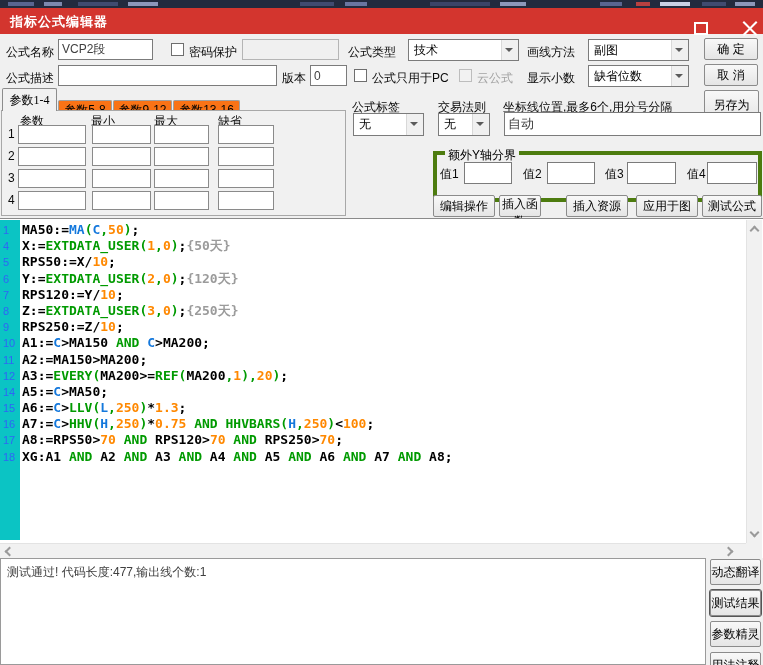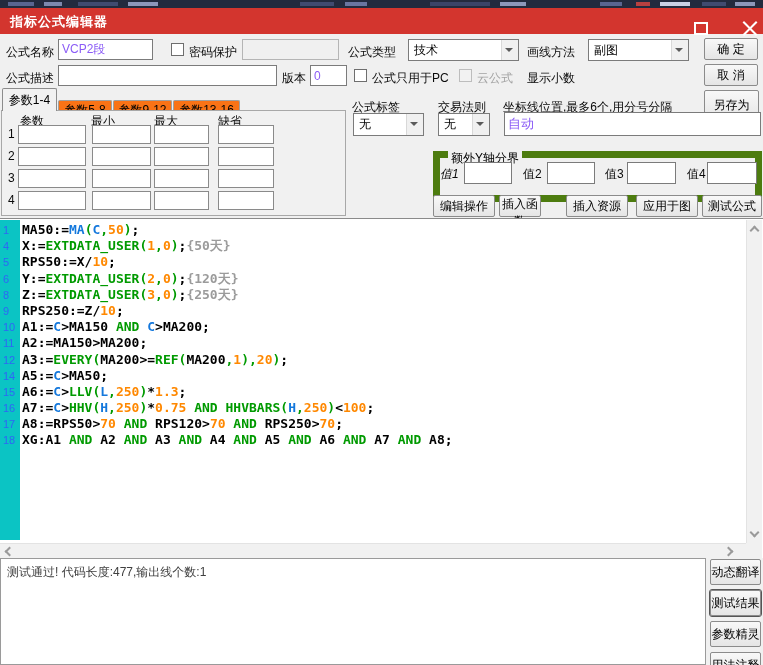--- a/index.html
+++ b/index.html
@@ -19,42 +19,42 @@
   
   .titlebar{position:absolute;left:0;top:8px;width:763px;height:26px;background:var(--accent_red)}
   .title-text{position:absolute;left:10px;top:5px;font-size:13px;font-weight:bold;color:#fff;letter-spacing:1px}
   .max-btn{position:absolute;left:694px;top:14px;width:14px;height:13px;border:2px solid #fff;background:transparent}
   .close-btn{position:absolute;left:740px;top:11px;width:19px;height:19px}
   .close-btn i{position:absolute;left:9px;top:0;width:2px;height:19px;background:#fff}
   .close-btn i.a{transform:rotate(45deg)} .close-btn i.b{transform:rotate(-45deg)}
 
   .lbl{position:absolute;white-space:nowrap;color:#0a0a0a}
   .lbl.gray{color:#a3a3a3}
-  .inp{position:absolute;border:1px solid #7b7b7b;background:#fff;font-family:inherit;font-size:12px;padding:7px 3px;outline:none;color:#8b5cf6}
+  .inp{position:absolute;border:1px solid #7b7b7b;background:#fff;font-family:inherit;font-size:12px;padding:7px 3px;outline:none;color:#404040}
   .inp.disabled{background:#f0f0f0;border-color:#b5b5b5}
   .btn{position:absolute;background:linear-gradient(#f8f8f8,#e5e5e5);border:1px solid #8b8b8b;border-radius:2px;font-size:12px;text-align:center;cursor:default;font-family:inherit;color:#000;padding:0}
   .btn.focused{outline:1px solid #555;outline-offset:0px}
   .cb{position:absolute;width:13px;height:13px;background:#fff;border:1px solid #6e6e6e}
   .cb.disabled{border-color:#bdbdbd;background:#f2f2f2}
 
   .dd{position:absolute;background:#fff;border:1px solid #7b7b7b}
   .dd .dd-text{position:absolute;left:5px;top:2px;font-size:12px;white-space:nowrap}
   .dd .dd-btn{position:absolute;right:0;top:0;bottom:0;width:17px;background:#f0f0f0;border-left:1px solid #d8d8d8}
   .dd .dd-arrow{position:absolute;right:5px;top:8px;width:0;height:0;border-left:4px solid transparent;border-right:4px solid transparent;border-top:4px solid #5a5a5a}
 
   
   .tab{position:absolute;top:100px;height:20px;background:#f97316;border:1px solid #a0a0a0;border-bottom:none;border-radius:2px 2px 0 0;text-align:center;font-size:12px;line-height:19px;z-index:1}
   .tab.active{top:88px;height:23px;line-height:22px;background:#f1f1f1;z-index:3;border-color:#8c8c8c}
   .param-panel{position:absolute;left:1px;top:110px;width:345px;height:106px;border:1px solid #a8a8a8;background:#f1f1f1;z-index:2}
   .ph{position:absolute;top:2px;font-size:12px;color:#0a0a0a}
   .prow-lbl{position:absolute;font-size:12px;color:#0a0a0a}
   .pinp{position:absolute;height:19px;border:1px solid #8a8a8a;background:#fff;font-family:inherit;font-size:12px;padding:0 2px;outline:none}
 
   
-  .groupbox{position:absolute;left:433px;top:151px;width:329px;height:51px;border:7px solid #4d7c0f}
+  .groupbox{position:absolute;left:433px;top:151px;width:329px;height:51px;border:4px solid #4d7c0f}
   .groupbox .gb-label{position:absolute;left:8px;top:-8px;background:#f0f0f0;padding:0 3px;font-size:12px}
 
   
   .editor{position:absolute;left:0;top:218px;width:763px;height:340px;background:#fff;border-top:1px solid #8a8a8a}
   .gutter{position:absolute;left:0;top:1px;width:20px;height:320px;background:var(--gutter_cyan)}
   .code-lines{position:absolute;left:0;top:3px;width:745px}
   .code-line{height:16.2px;line-height:16.2px;white-space:pre;font-family:"DejaVu Sans Mono","Liberation Mono",monospace;font-weight:bold;font-size:13px}
   .code-ln{display:inline-block;width:22px;padding-left:3px;font-family:"Liberation Sans",sans-serif;font-weight:normal;font-size:11px;color:var(--line_number_blue)}
   .tk-d{color:var(--syntax_black)} .tk-g{color:var(--syntax_green)} .tk-b{color:var(--syntax_blue)}
   .tk-o{color:var(--syntax_orange)} .tk-y{color:var(--syntax_gray)}
@@ -126,25 +126,31 @@
 
   <div class="lbl" style="left:6px;top:70px">公式描述</div>
   <input class="inp" style="left: 58px; top: 65px; width: 219px; height: 21px;" readonly="" value="">
   <div class="lbl" style="left:282px;top:70px">版本</div>
   <input class="inp" style="left: 310px; top: 65px; width: 37px; height: 21px;" readonly="" value="0">
   <div class="cb" style="left:354px;top:69px"></div>
   <div class="lbl" style="left:372px;top:70px">公式只用于PC</div>
   <div class="cb disabled" style="left:459px;top:69px"></div>
   <div class="lbl gray" style="left:477px;top:70px">云公式</div>
   <div class="lbl" style="left:527px;top:70px">显示小数</div>
+  <div class="dd" style="left:588px;top:65px;width:101px;height:22px">
+    <span class="dd-text">缺省位数</span>
+    <span class="dd-btn">
+        <i class="dd-arrow"></i>
+      </span>
+  </div>
   <button class="btn" style="left:704px;top:64px;width:54px;height:22px">取  消</button>
   <button class="btn" style="left:704px;top:90px;width:55px;height:31px">另存为</button>
 
   <div id="tabs-box">
-      <div class="tab active" style="left: 2px; width: 55px;">参数1-4</div>
+      <div class="tab active" style="left: 2px; width: 55px; font-family: Liberation Serif, serif;">参数1-4</div>
       <div class="tab" style="left: 58px; width: 54px;">参数5-8</div>
       <div class="tab" style="left: 113px; width: 59px;">参数9-12</div>
       <div class="tab" style="left: 173px; width: 67px;">参数13-16</div>
     </div>
   <div class="param-panel" id="param-panel">
       <div class="ph" style="left: 18px;">参数</div>
       <div class="ph" style="left: 89px;">最小</div>
       <div class="ph" style="left: 152px;">最大</div>
       <div class="ph" style="left: 216px;">缺省</div>
       <div class="prow-lbl" style="left: 6px; top: 16px;">1</div>
@@ -183,21 +189,21 @@
         <i class="dd-arrow"></i>
       </span>
   </div>
   <div class="lbl" style="left:503px;top:99px">坐标线位置,最多6个,用分号分隔</div>
   <input class="inp" style="left: 504px; top: 112px; width: 257px; height: 24px; font-size: 13px;" readonly="" value="自动">
 
   <div class="groupbox">
     <span class="gb-label">额外Y轴分界</span>
   </div>
   <div id="y-fields">
-      <div class="lbl" style="left: 440px; top: 166px; font-style: italic;">值1</div>
+      <div class="lbl" style="left: 440px; top: 166px;">值1</div>
       <input class="inp" readonly="" style="left: 464px; top: 162px; width: 48px; height: 22px;">
       <div class="lbl" style="left: 523px; top: 166px;">值2</div>
       <input class="inp" readonly="" style="left: 547px; top: 162px; width: 48px; height: 22px;">
       <div class="lbl" style="left: 605px; top: 166px;">值3</div>
       <input class="inp" readonly="" style="left: 627px; top: 162px; width: 49px; height: 22px;">
       <div class="lbl" style="left: 687px; top: 166px;">值4</div>
       <input class="inp" readonly="" style="left: 707px; top: 162px; width: 50px; height: 22px;">
     </div>
   <div id="action-buttons">
       <button class="btn" style="left: 433px; top: 195px; width: 62px; height: 22px;">编辑操作</button>
@@ -207,20 +213,21 @@
       <button class="btn" style="left: 702px; top: 195px; width: 60px; height: 22px;">测试公式</button>
     </div>
 
   <div class="editor">
     <div class="gutter"></div>
     <div class="code-lines" id="code-lines">
         <div class="code-line"><span class="code-ln">1</span><span class="tk-d">MA50:=</span><span class="tk-b">MA</span><span class="tk-g">(</span><span class="tk-b">C</span><span class="tk-g">,</span><span class="tk-o">50</span><span class="tk-g">)</span><span class="tk-d">;</span></div>
         <div class="code-line"><span class="code-ln">4</span><span class="tk-d">X:=</span><span class="tk-g">EXTDATA_USER</span><span class="tk-g">(</span><span class="tk-o">1</span><span class="tk-g">,</span><span class="tk-o">0</span><span class="tk-g">)</span><span class="tk-d">;</span><span class="tk-y">{50天}</span></div>
         <div class="code-line"><span class="code-ln">5</span><span class="tk-d">RPS50:=X/</span><span class="tk-o">10</span><span class="tk-d">;</span></div>
         <div class="code-line"><span class="code-ln">6</span><span class="tk-d">Y:=</span><span class="tk-g">EXTDATA_USER</span><span class="tk-g">(</span><span class="tk-o">2</span><span class="tk-g">,</span><span class="tk-o">0</span><span class="tk-g">)</span><span class="tk-d">;</span><span class="tk-y">{120天}</span></div>
+        <div class="code-line"><span class="code-ln">7</span><span class="tk-d">RPS120:=Y/</span><span class="tk-o">10</span><span class="tk-d">;</span></div>
         <div class="code-line"><span class="code-ln">8</span><span class="tk-d">Z:=</span><span class="tk-g">EXTDATA_USER</span><span class="tk-g">(</span><span class="tk-o">3</span><span class="tk-g">,</span><span class="tk-o">0</span><span class="tk-g">)</span><span class="tk-d">;</span><span class="tk-y">{250天}</span></div>
         <div class="code-line"><span class="code-ln">9</span><span class="tk-d">RPS250:=Z/</span><span class="tk-o">10</span><span class="tk-d">;</span></div>
         <div class="code-line"><span class="code-ln">10</span><span class="tk-d">A1:=</span><span class="tk-b">C</span><span class="tk-d">&gt;MA150 </span><span class="tk-g">AND</span><span class="tk-d"> </span><span class="tk-b">C</span><span class="tk-d">&gt;MA200;</span></div>
         <div class="code-line"><span class="code-ln">11</span><span class="tk-d">A2:=MA150&gt;MA200;</span></div>
         <div class="code-line"><span class="code-ln">12</span><span class="tk-d">A3:=</span><span class="tk-g">EVERY</span><span class="tk-g">(</span><span class="tk-d">MA200&gt;=</span><span class="tk-g">REF</span><span class="tk-g">(</span><span class="tk-d">MA200</span><span class="tk-g">,</span><span class="tk-o">1</span><span class="tk-g">)</span><span class="tk-g">,</span><span class="tk-o">20</span><span class="tk-g">)</span><span class="tk-d">;</span></div>
         <div class="code-line"><span class="code-ln">14</span><span class="tk-d">A5:=</span><span class="tk-b">C</span><span class="tk-d">&gt;MA50;</span></div>
         <div class="code-line"><span class="code-ln">15</span><span class="tk-d">A6:=</span><span class="tk-b">C</span><span class="tk-d">&gt;</span><span class="tk-g">LLV</span><span class="tk-g">(</span><span class="tk-b">L</span><span class="tk-g">,</span><span class="tk-o">250</span><span class="tk-g">)</span><span class="tk-d">*</span><span class="tk-o">1.3</span><span class="tk-d">;</span></div>
         <div class="code-line"><span class="code-ln">16</span><span class="tk-d">A7:=</span><span class="tk-b">C</span><span class="tk-d">&gt;</span><span class="tk-g">HHV</span><span class="tk-g">(</span><span class="tk-b">H</span><span class="tk-g">,</span><span class="tk-o">250</span><span class="tk-g">)</span><span class="tk-d">*</span><span class="tk-o">0.75</span><span class="tk-d"> </span><span class="tk-g">AND</span><span class="tk-d"> </span><span class="tk-g">HHVBARS</span><span class="tk-g">(</span><span class="tk-b">H</span><span class="tk-g">,</span><span class="tk-o">250</span><span class="tk-g">)</span><span class="tk-d">&lt;</span><span class="tk-o">100</span><span class="tk-d">;</span></div>
         <div class="code-line"><span class="code-ln">17</span><span class="tk-d">A8:=RPS50&gt;</span><span class="tk-o">70</span><span class="tk-d"> </span><span class="tk-g">AND</span><span class="tk-d"> RPS120&gt;</span><span class="tk-o">70</span><span class="tk-d"> </span><span class="tk-g">AND</span><span class="tk-d"> RPS250&gt;</span><span class="tk-o">70</span><span class="tk-d">;</span></div>
         <div class="code-line"><span class="code-ln">18</span><span class="tk-d">XG:A1 </span><span class="tk-g">AND</span><span class="tk-d"> A2 </span><span class="tk-g">AND</span><span class="tk-d"> A3 </span><span class="tk-g">AND</span><span class="tk-d"> A4 </span><span class="tk-g">AND</span><span class="tk-d"> A5 </span><span class="tk-g">AND</span><span class="tk-d"> A6 </span><span class="tk-g">AND</span><span class="tk-d"> A7 </span><span class="tk-g">AND</span><span class="tk-d"> A8;</span></div>

